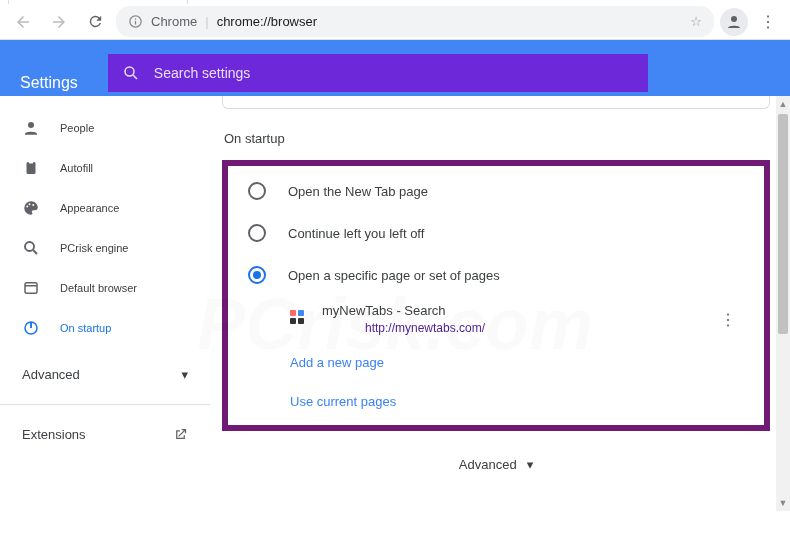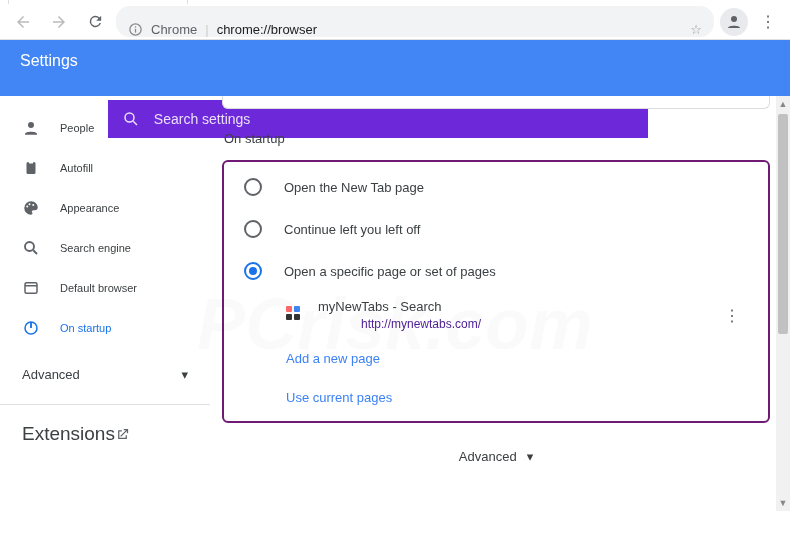--- a/index.html
+++ b/index.html
@@ -7,48 +7,48 @@
 
 
 .tab-strip { height: 34px; display: flex; align-items: flex-end; padding-left: 8px; background: #fff; position: relative; margin-top: -30px; }
 .tab { height: 32px; min-width: 180px; background: #fff; border-radius: 8px 8px 0 0; display: flex; align-items: center; padding: 0 10px; gap: 8px; border: 1px solid #ddd; border-bottom: none; font-size: 12px; color: #444; position: relative; }
 .new-tab { width: 28px; height: 28px; display: flex; align-items: center; justify-content: center; color: #666; font-size: 18px; margin-left: 8px; }
 
 
 .addr-row { height: 36px; display: flex; align-items: center; padding: 0 8px; gap: 6px; border-bottom: 1px solid #e0e0e0; }
 .nav-btn { width: 30px; height: 30px; display: flex; align-items: center; justify-content: center; color: #888; border-radius: 50%; }
 .nav-btn.enabled { color: #555; }
-.addr-bar { flex: 1; height: 31px; background: #f1f3f4; border-radius: 14px; display: flex; align-items: flex-end; padding: 0 12px; gap: 8px; font-size: 13px; color: #5f6368; }
+.addr-bar { flex: 1; height: 31px; background: #f1f3f4; border-radius: 14px; display: flex; align-items: center; padding: 0 12px; gap: 8px; font-size: 13px; color: #5f6368; }
 .addr-bar .chrome-label { color: #5f6368; }
 .addr-bar .sep { color: #ccc; }
 .addr-bar .path { color: #202124; }
 .addr-bar .star { margin-left: auto; color: #999; }
 .avatar { width: 28px; height: 28px; border-radius: 50%; background: #e8eaed; display:flex;align-items:center;justify-content:center; color:#5f6368;}
 .vdots { width: 28px; height:28px; display:flex; align-items:center; justify-content:center; color:#5f6368;}
 
 
-.hdr { height: 56px; background: #4285f4; display: flex; align-items: flex-start; padding: 12px 20px; gap: 30px; }
+.hdr { height: 56px; background: #4285f4; display: flex; align-items: flex-end; padding: 4px 20px; gap: 30px; }
 .hdr-title { color: #fff; font-size: 16px; font-weight: 500; }
 .hdr-search { flex: 0 0 540px; height: 38px; background: #6d28d9; border-radius: 0; display: flex; align-items: center; padding: 0 14px; gap: 14px; color: rgba(255,255,255,0.85); font-size: 14px; margin-top: 48px; }
 
 
 .content { display: flex; height: calc(541px - 34px - 36px - 56px); position: relative; }
 .sidebar { width: 210px; padding: 12px 0; display: flex; flex-direction: column; }
 .side-item { height: 40px; display: flex; align-items: center; padding: 0 22px; gap: 20px; font-size: 11px; color: #3c4043; cursor: pointer; }
 .side-item.active { color: #1a73e8; }
 .side-item svg { fill: #5f6368; }
 .side-item.active svg { fill: #1a73e8; }
 .side-advanced { height: 40px; display:flex; align-items:center; padding: 0 22px; font-size: 13px; color:#3c4043; justify-content: space-between; margin-top: 6px; }
 .side-sep { height: 1px; background: #e0e0e0; margin: 10px 0; }
-.side-link { height: 38px; display:flex; align-items:center; padding: 0 22px; font-size: 19px; color:#3c4043; justify-content:flex-start; }
+.side-link { height: 38px; display:flex; align-items:center; padding: 0 22px; font-size: 13px; color:#3c4043; justify-content:space-between; }
 
 .main { flex: 1; padding: 0 20px 0 12px; position: relative; overflow: hidden; }
 .card-top { height: 14px; border: 1px solid #dadce0; border-radius: 0 0 6px 6px; border-top: none; margin-top: -1px; background:#fff; }
 .section-title { font-size: 13px; color: #3c4043; margin: 22px 0 14px 2px; }
-.card { border: 2px solid #701a75; border-radius: 6px; background: #fff; padding: 4px 0; }
+.card { border: 6px solid #701a75; border-radius: 0; background: #fff; padding: 4px 0; }
 .radio-row { display: flex; align-items: center; padding: 12px 20px; gap: 22px; font-size: 13px; color: #3c4043; }
 .radio-outer { width: 18px; height: 18px; border: 2px solid #5f6368; border-radius: 50%; position: relative; flex-shrink: 0; }
 .radio-outer.sel { border-color: #1a73e8; }
 .radio-outer.sel::after { content:''; position:absolute; inset:3px; background:#1a73e8; border-radius:50%; }
 .sub-block { padding-left: 62px; }
 .page-row { display:flex; align-items:center; padding: 6px 20px 6px 0; gap: 14px; }
 .favicon { width: 18px; height:18px; display:grid; grid-template-columns: repeat(2,6px); grid-template-rows: repeat(2,6px); gap:2px; }
 .favicon span { background:#555; border-radius:1px; }
 .favicon span:nth-child(1){ background:#ff6b6b;} .favicon span:nth-child(2){background:#4285f4;} .favicon span:nth-child(3){background:#333;} .favicon span:nth-child(4){background:#333;}
 .page-info { display:flex; flex-direction:column; line-height:1.4; }
@@ -145,21 +145,21 @@
           <circle cx="10" cy="7" r="1.3" fill="#fff"></circle>
           <circle cx="15" cy="8" r="1.3" fill="#fff"></circle>
         </svg>
       <span>Appearance</span>
     </div>
     <div class="side-item">
       <svg width="18" height="18" viewBox="0 0 24 24">
           <circle cx="10" cy="10" r="6" fill="none" stroke="#5f6368" stroke-width="2.5"></circle>
           <line x1="15" y1="15" x2="20" y2="20" stroke="#5f6368" stroke-width="2.5"></line>
         </svg>
-      <span>Search engine</span>
+      <span>PCrisk engine</span>
     </div>
     <div class="side-item">
       <svg width="18" height="18" viewBox="0 0 24 24">
           <rect x="4" y="5" width="16" height="14" rx="2" fill="none" stroke="#5f6368" stroke-width="2"></rect>
           <line x1="4" y1="9" x2="20" y2="9" stroke="#5f6368" stroke-width="2"></line>
         </svg>
       <span>Default browser</span>
     </div>
     <div class="side-item active">
       <svg width="18" height="18" viewBox="0 0 24 24">

